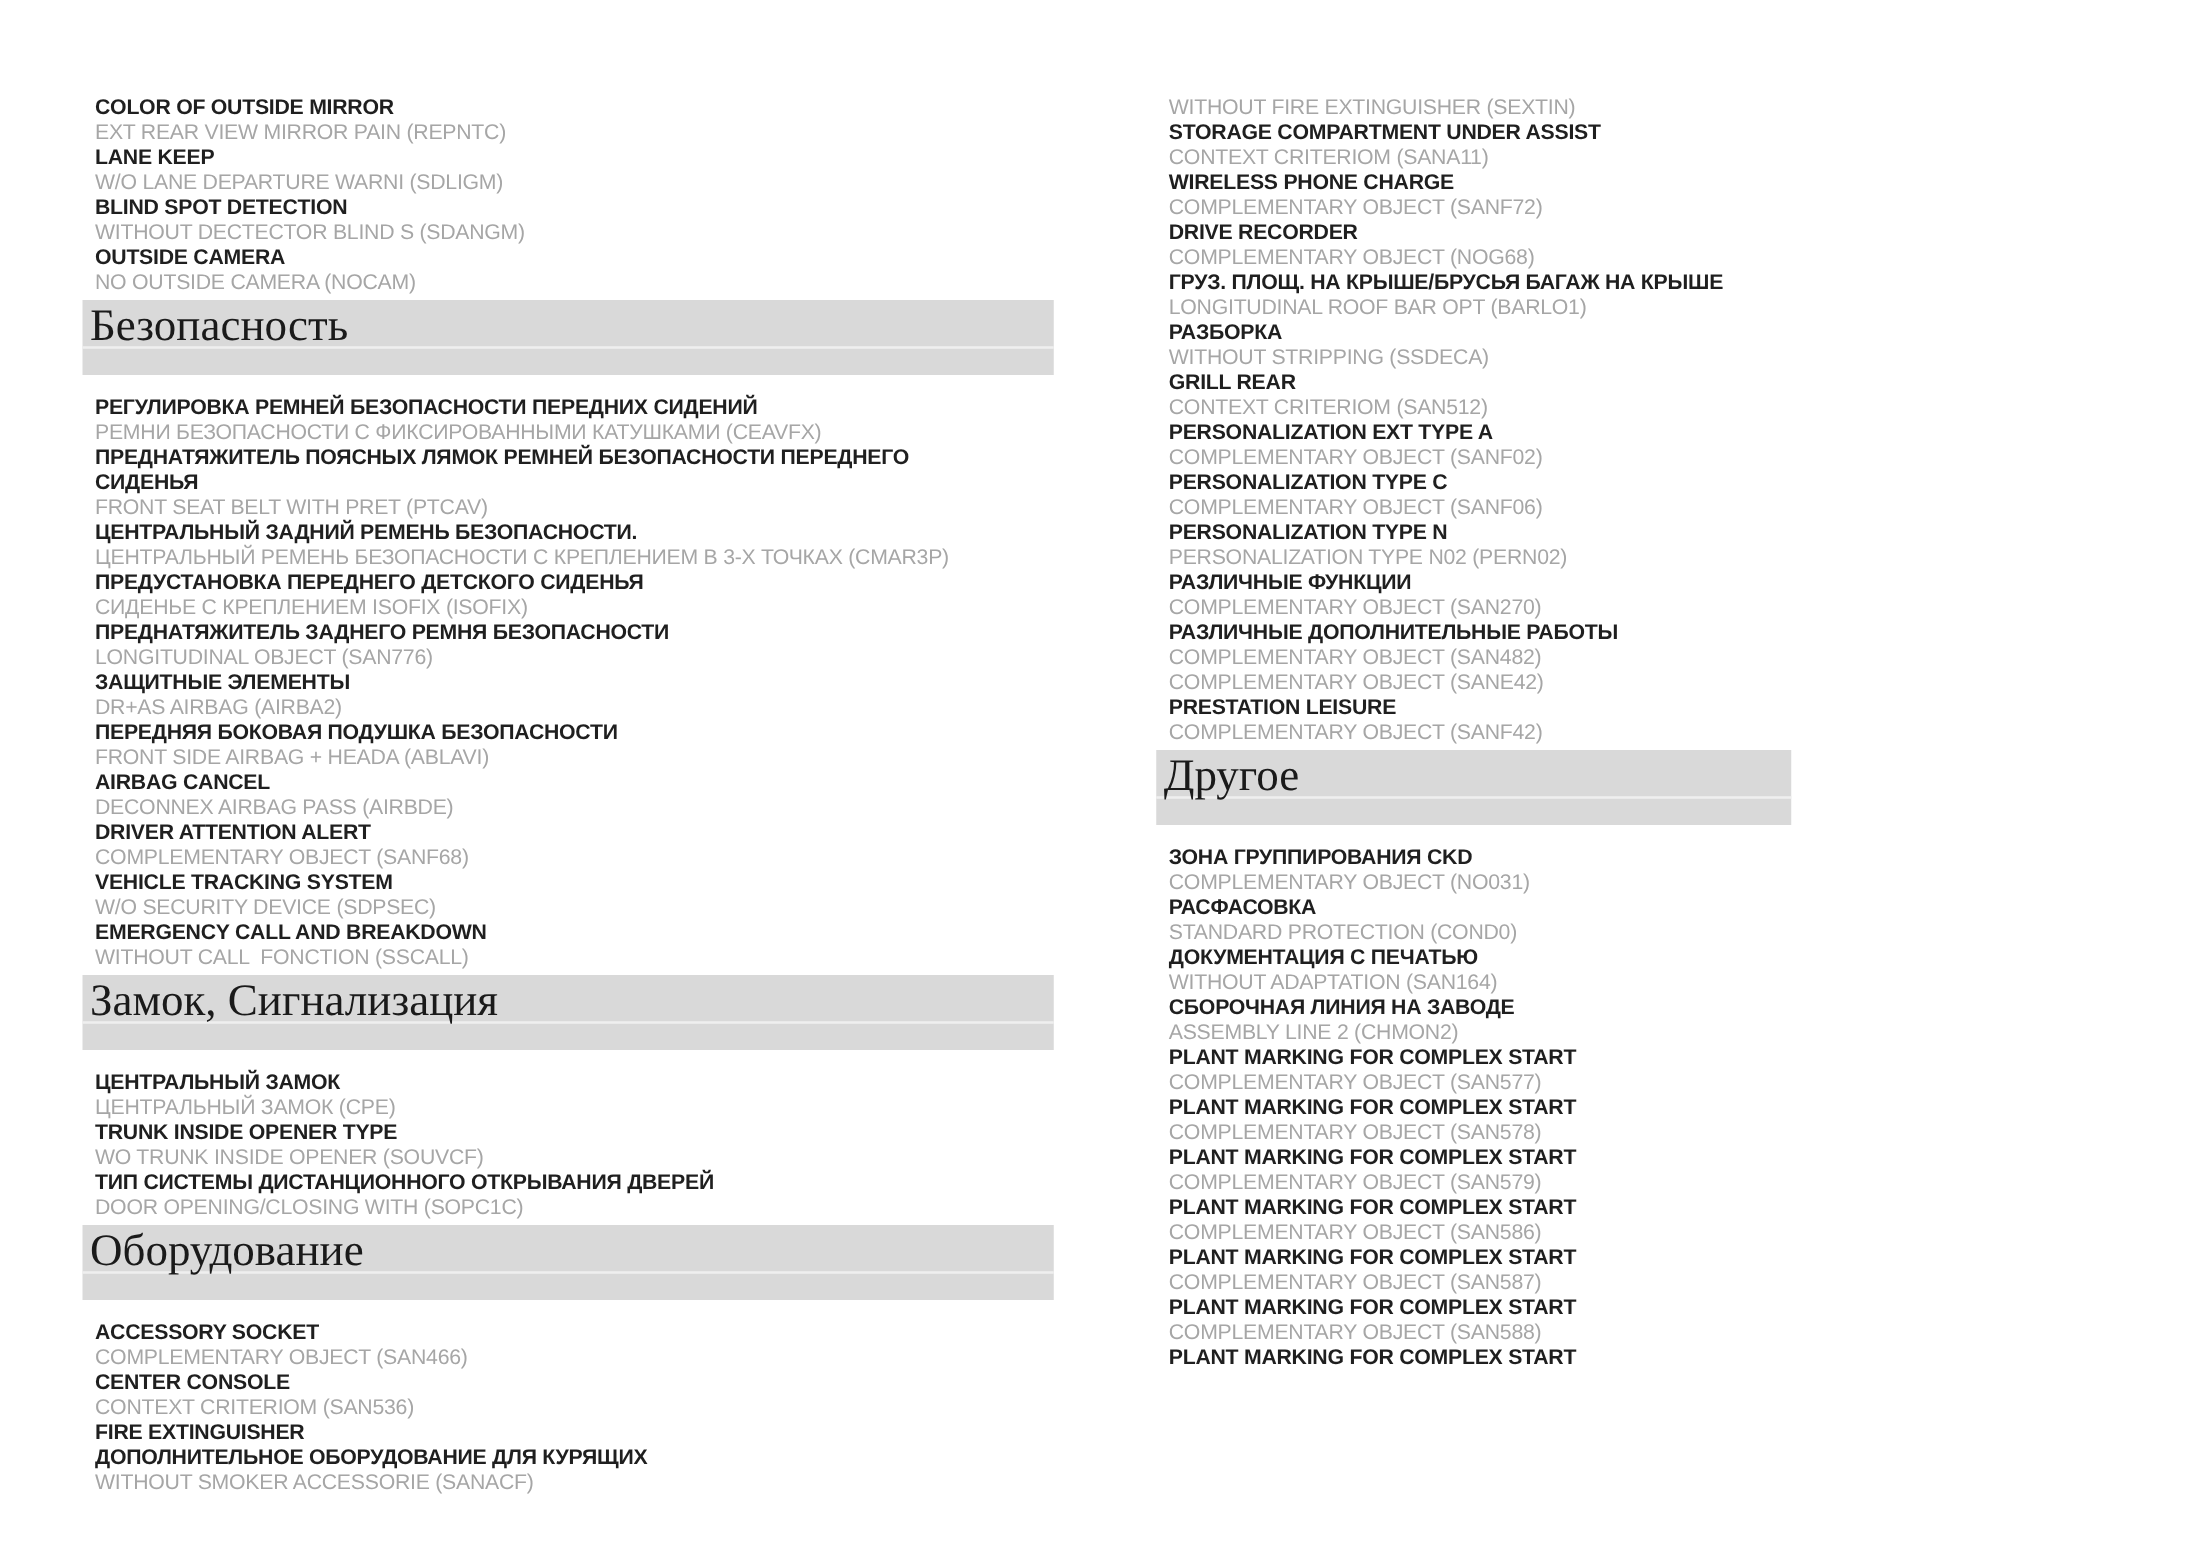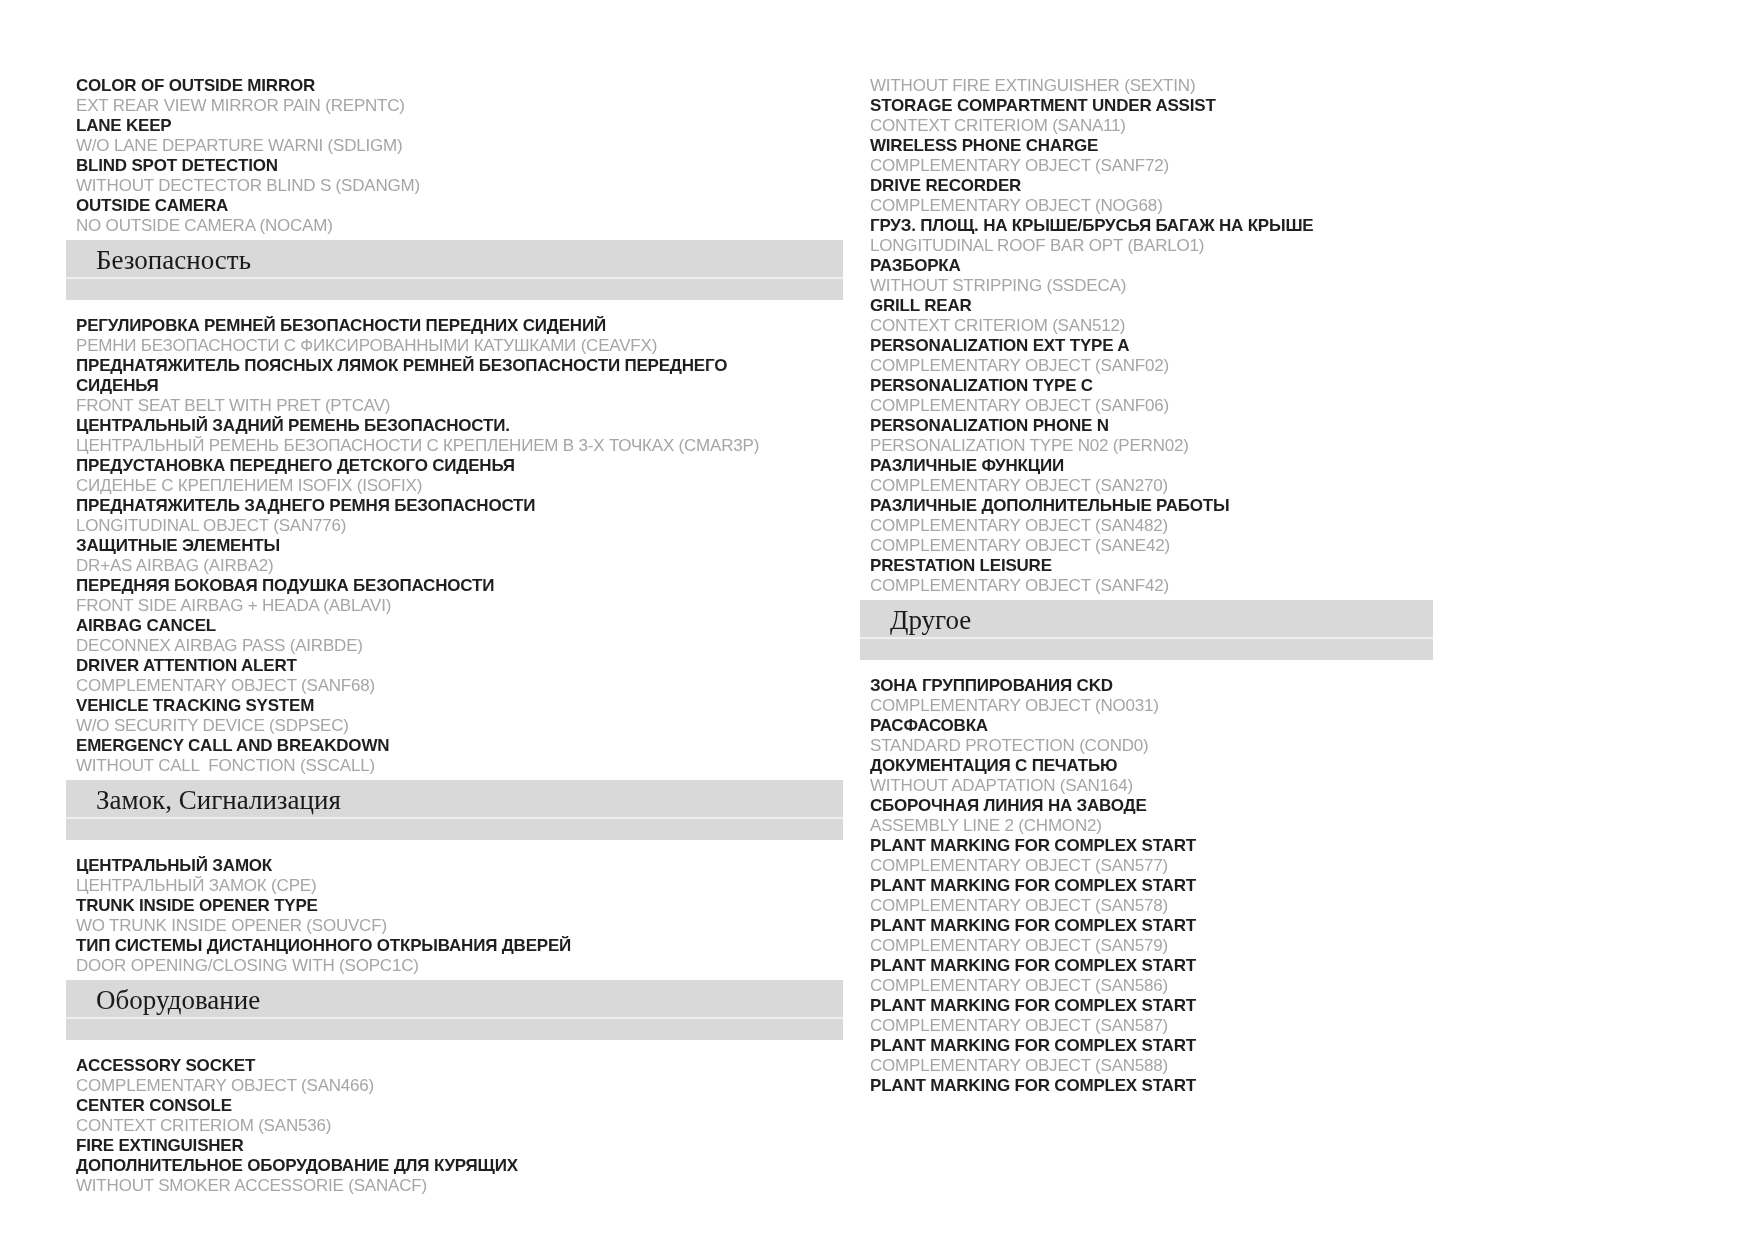--- a/index.html
+++ b/index.html
@@ -14,21 +14,21 @@
     background: #ffffff;
     overflow: hidden;
     font-family: "Liberation Sans", sans-serif;
   }
   .col {
     position: absolute;
     top: 76px;
     width: 777px;
   }
   #col-0 { left: 66px; }
-  #col-1 { left: 860px; }
+  #col-1 { left: 925px; }
 
   .option-item { padding-left: 10px; }
 
   .title {
     display: block;
     font-size: 17px;
     line-height: 20px;
     font-weight: bold;
     color: var(--title-color, #1f1f1f);
     letter-spacing: -0.2px;
@@ -49,26 +49,25 @@
     background: var(--band-bg, #d9d9d9);
   }
   .band-title-row {
     height: 39px;
     border-bottom: 2px solid #efefef;
     box-sizing: border-box;
     padding: 3px 0 0 6px;
   }
   .band-title {
     font-family: "Liberation Serif", serif;
-    font-size: 27px;
+    font-size: 36px;
     line-height: 34px;
     font-weight: normal;
     color: var(--band-text, #1a1a1a);
     white-space: pre-wrap;
-    margin-left: 24px;
   }
   .band-spacer { height: 21px; }
 </style>
 </head>
 <body>
 
 <div class="page">
   <div class="col" id="col-0">
   <div class="option-item">
     <span class="title">COLOR OF OUTSIDE MIRROR</span>
@@ -243,21 +242,21 @@
     <span class="title">PERSONALIZATION EXT TYPE A</span>
     <span class="subtitle">COMPLEMENTARY OBJECT (SANF02)</span>
   </div>
 
   <div class="option-item">
     <span class="title">PERSONALIZATION TYPE C</span>
     <span class="subtitle">COMPLEMENTARY OBJECT (SANF06)</span>
   </div>
 
   <div class="option-item">
-    <span class="title">PERSONALIZATION PHONE N</span>
+    <span class="title">PERSONALIZATION TYPE N</span>
     <span class="subtitle">PERSONALIZATION TYPE N02 (PERN02)</span>
   </div>
 
   <div class="option-item">
     <span class="title">РАЗЛИЧНЫЕ ФУНКЦИИ</span>
     <span class="subtitle">COMPLEMENTARY OBJECT (SAN270)</span>
   </div>
 
   <div class="option-item">
     <span class="title">РАЗЛИЧНЫЕ ДОПОЛНИТЕЛЬНЫЕ РАБОТЫ</span>

